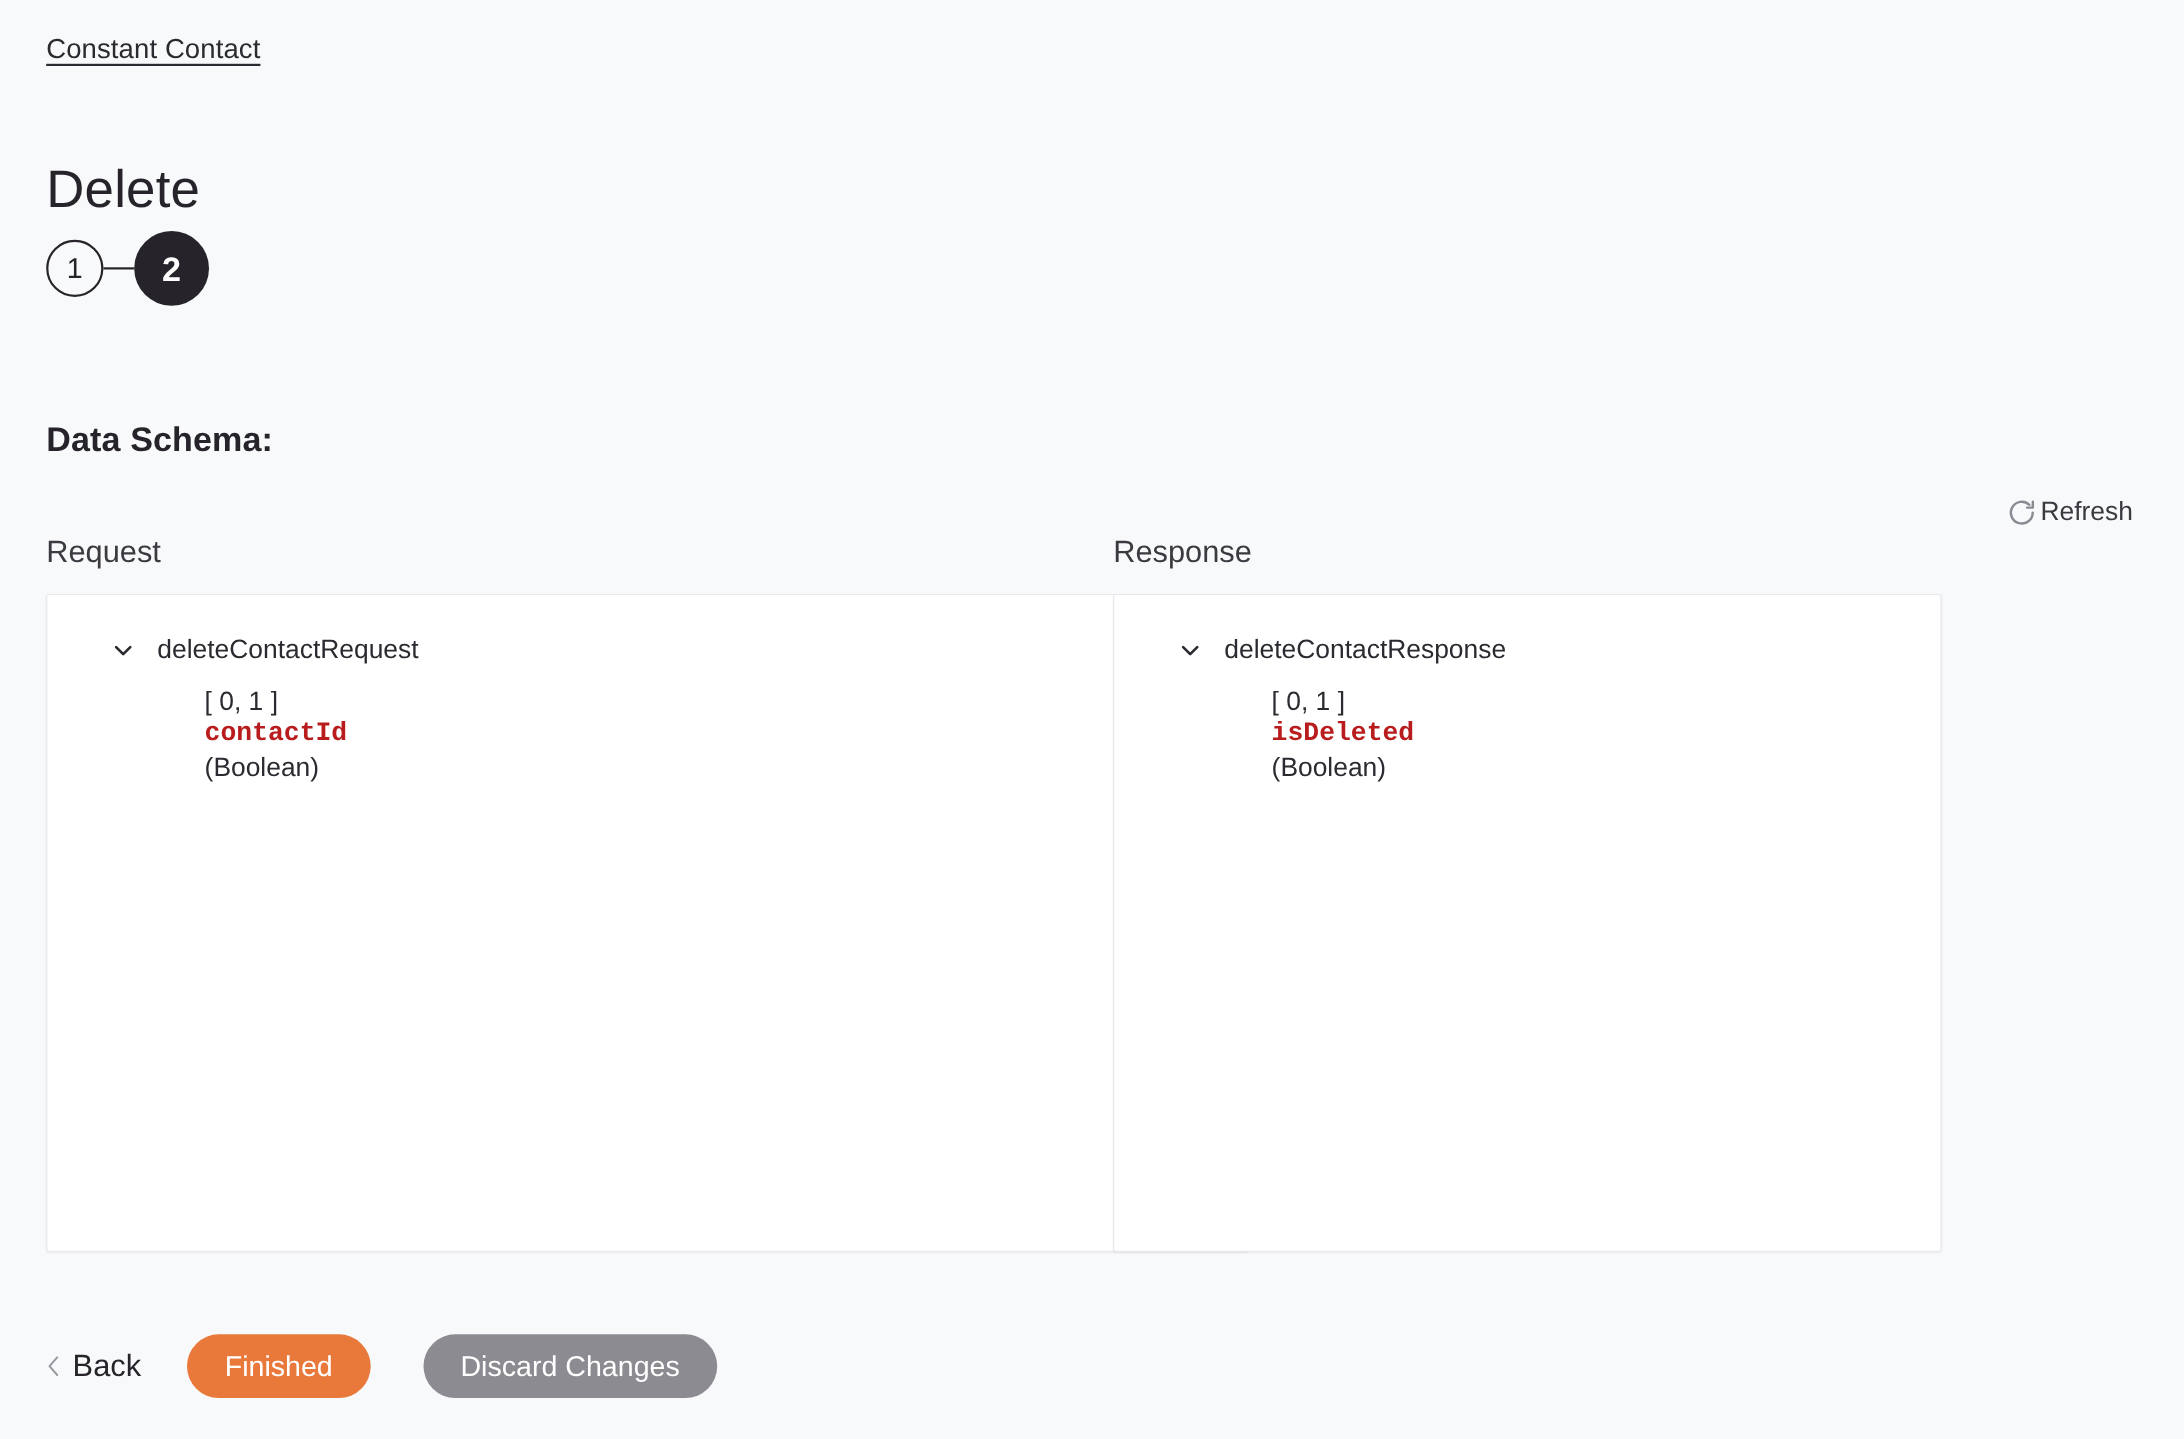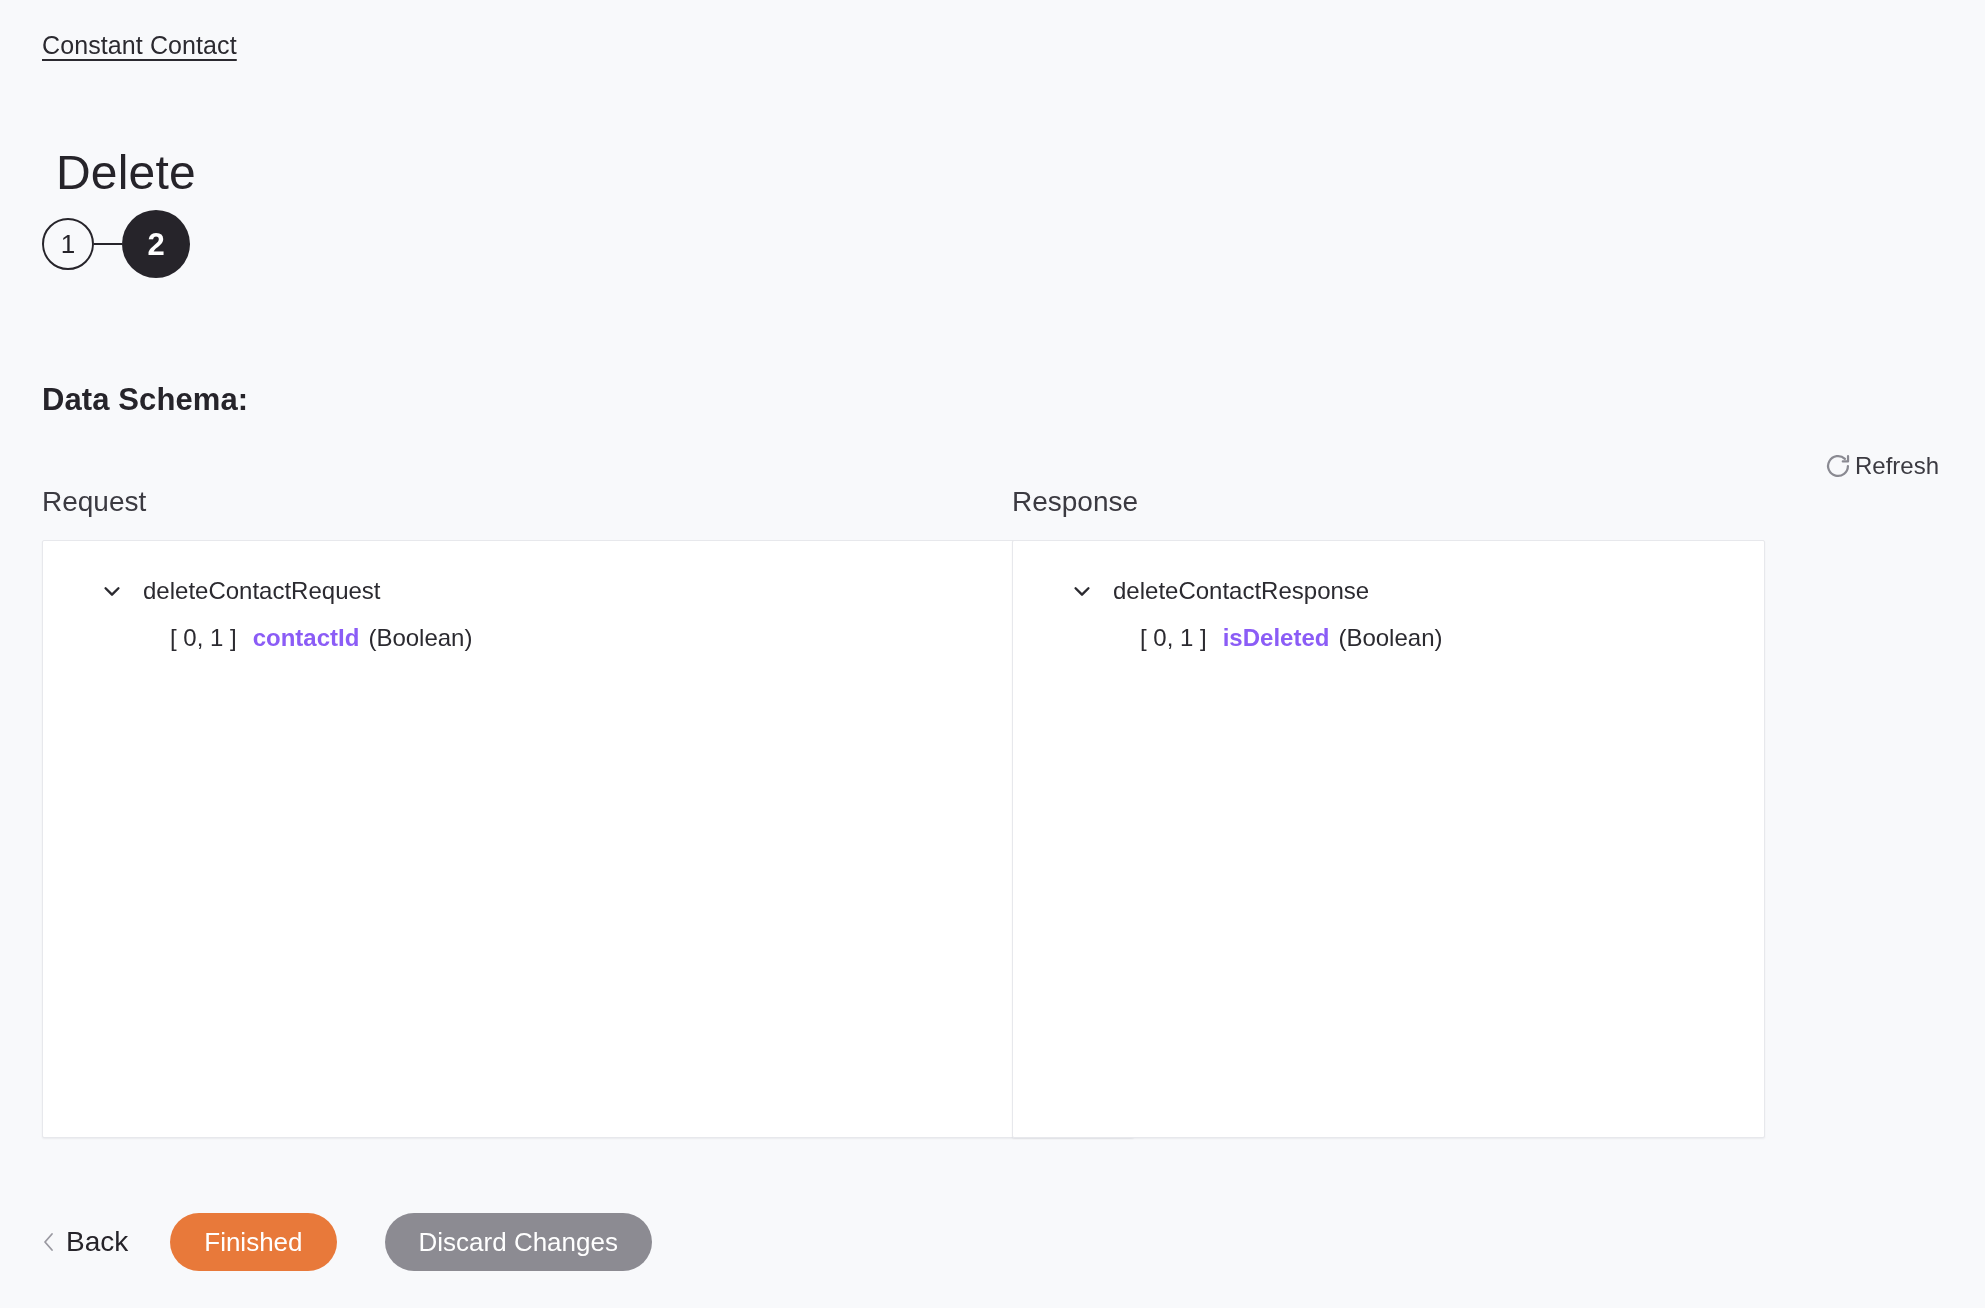--- a/index.html
+++ b/index.html
@@ -32,21 +32,21 @@
     color: #2b2a30;
     text-decoration: underline;
     text-underline-offset: 5px;
     cursor: pointer;
     letter-spacing: 0.1px;
   }
 
   
   .page-title {
     position: absolute;
-    left: 56px;
+    left: 42px;
     top: 112px;
     font-size: 48px;
     line-height: 58px;
     font-weight: 400;
     color: #26242a;
     letter-spacing: 0.2px;
   }
 
   
   .stepper {
@@ -187,32 +187,34 @@
   }
   .tree-leaf {
     display: flex;
     align-items: baseline;
     gap: 0;
     height: 36px;
     padding-left: 127px;
     margin-top: 14px;
     white-space: nowrap;
     cursor: default;
+    flex-direction: column;
   }
   .leaf-card {
     font-size: 24px;
     line-height: 30px;
     color: #2b2a30;
   }
   .leaf-name {
     font-size: 24px;
     line-height: 30px;
     font-weight: 700;
-    color: #8b5cf6;
+    color: #b91c1c;
     margin-left: 16px;
+    font-family: Liberation Mono, monospace;
   }
   .leaf-type {
     font-size: 24px;
     line-height: 30px;
     color: #2b2a30;
     margin-left: 9px;
   }
 
   
   .footer {

